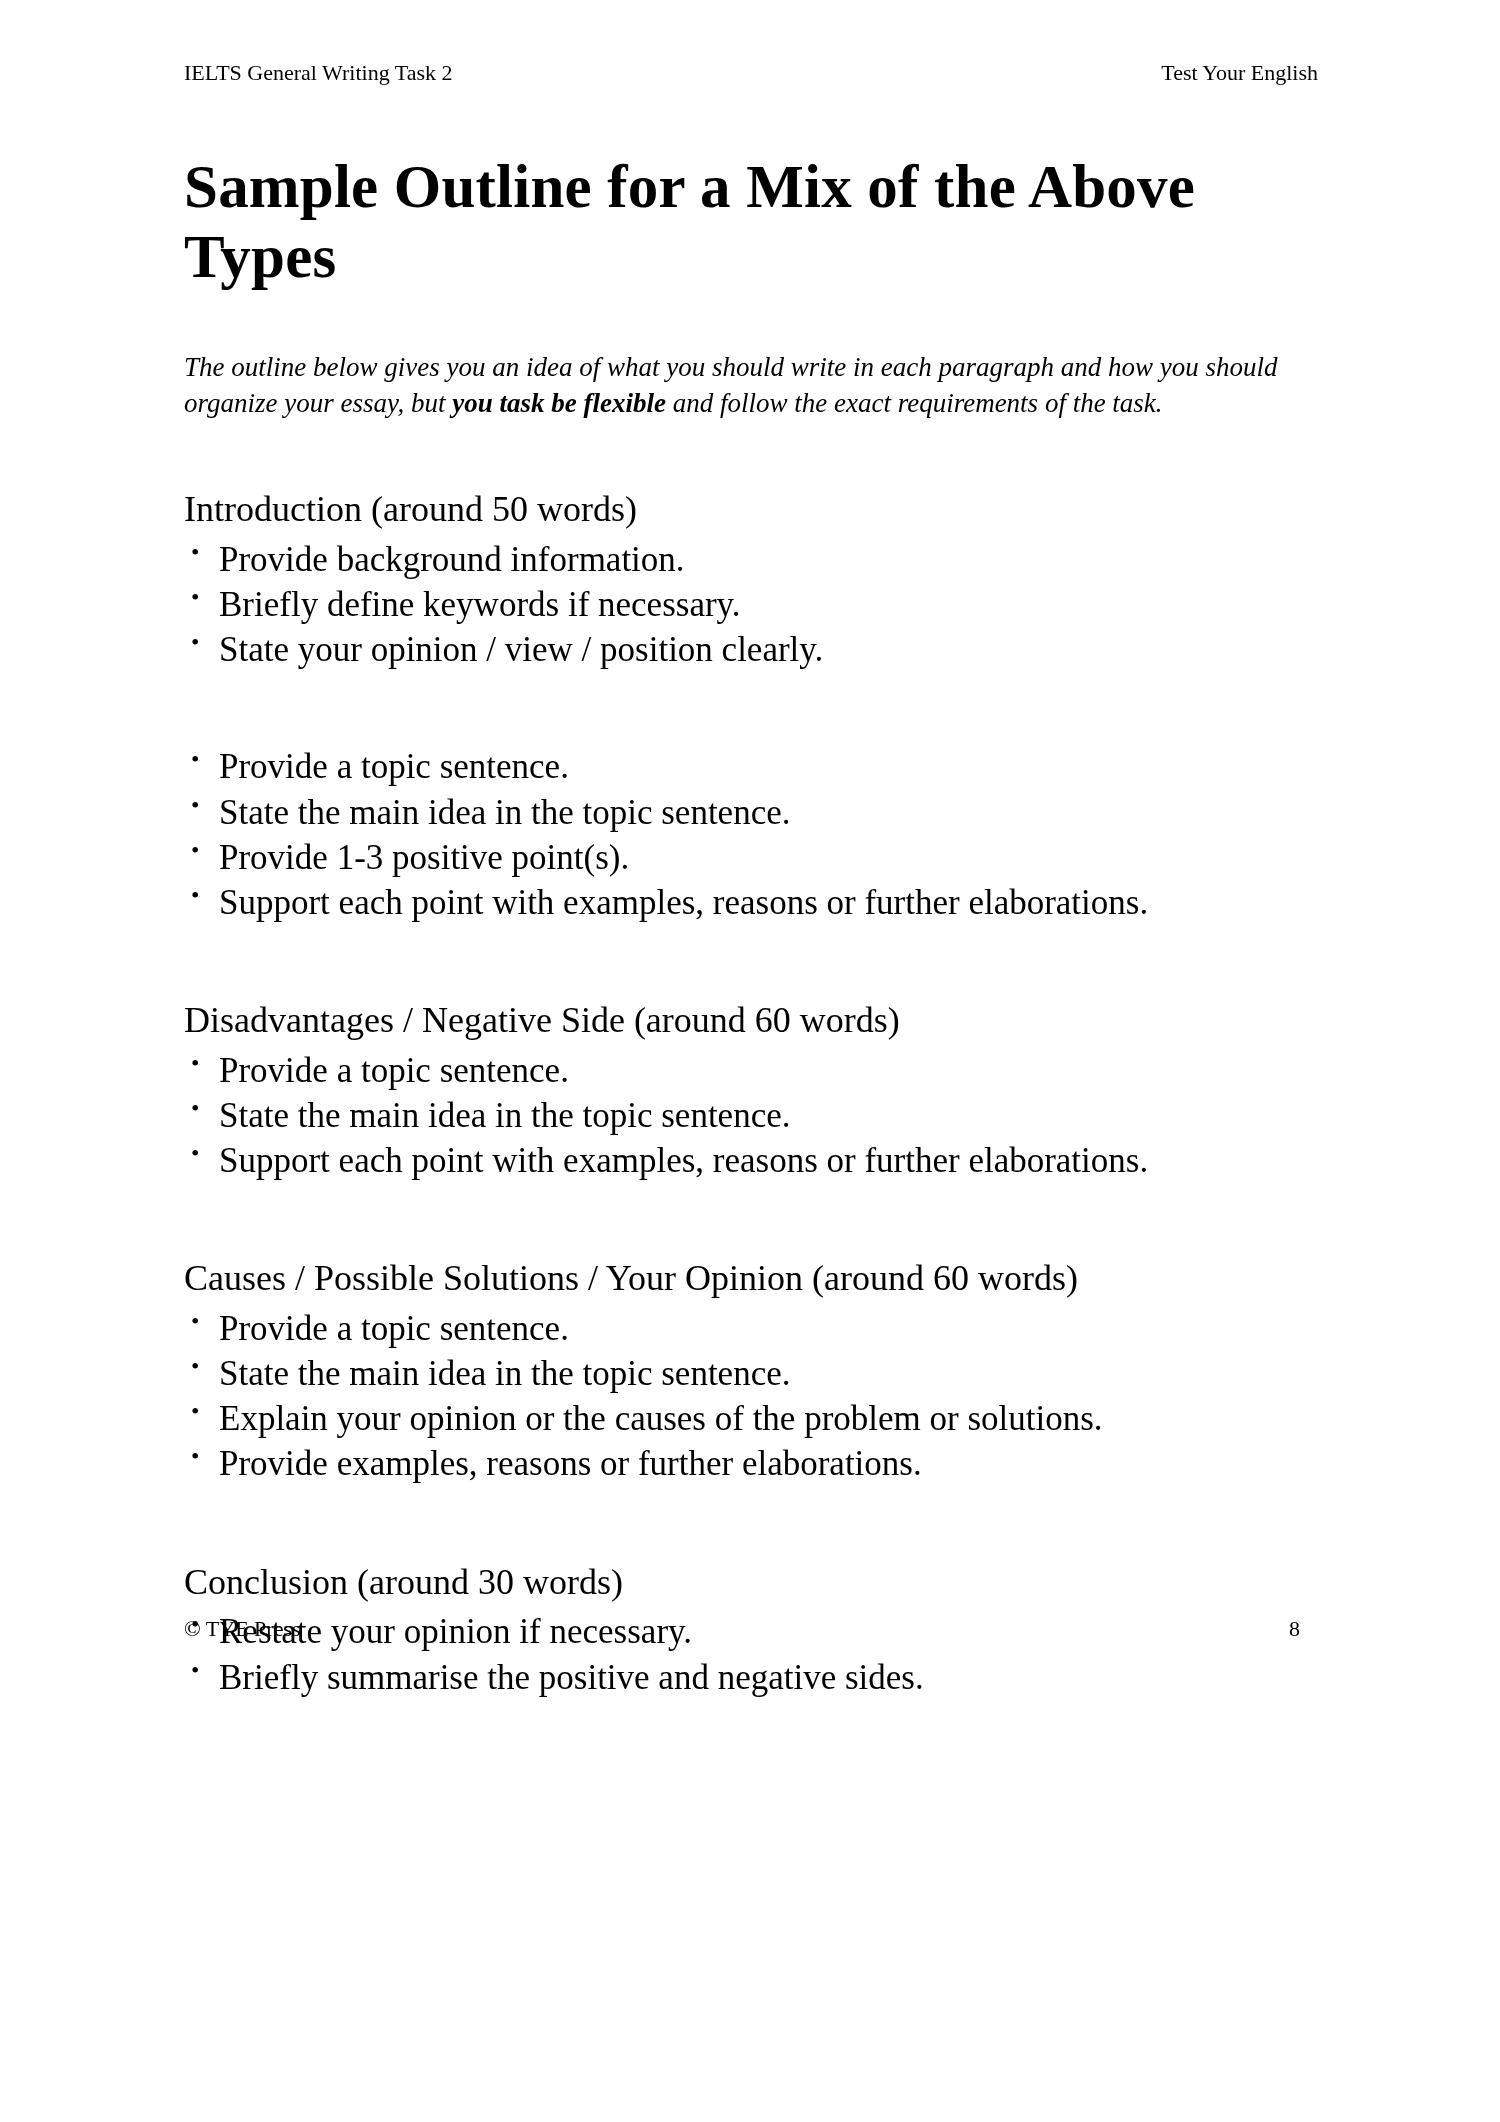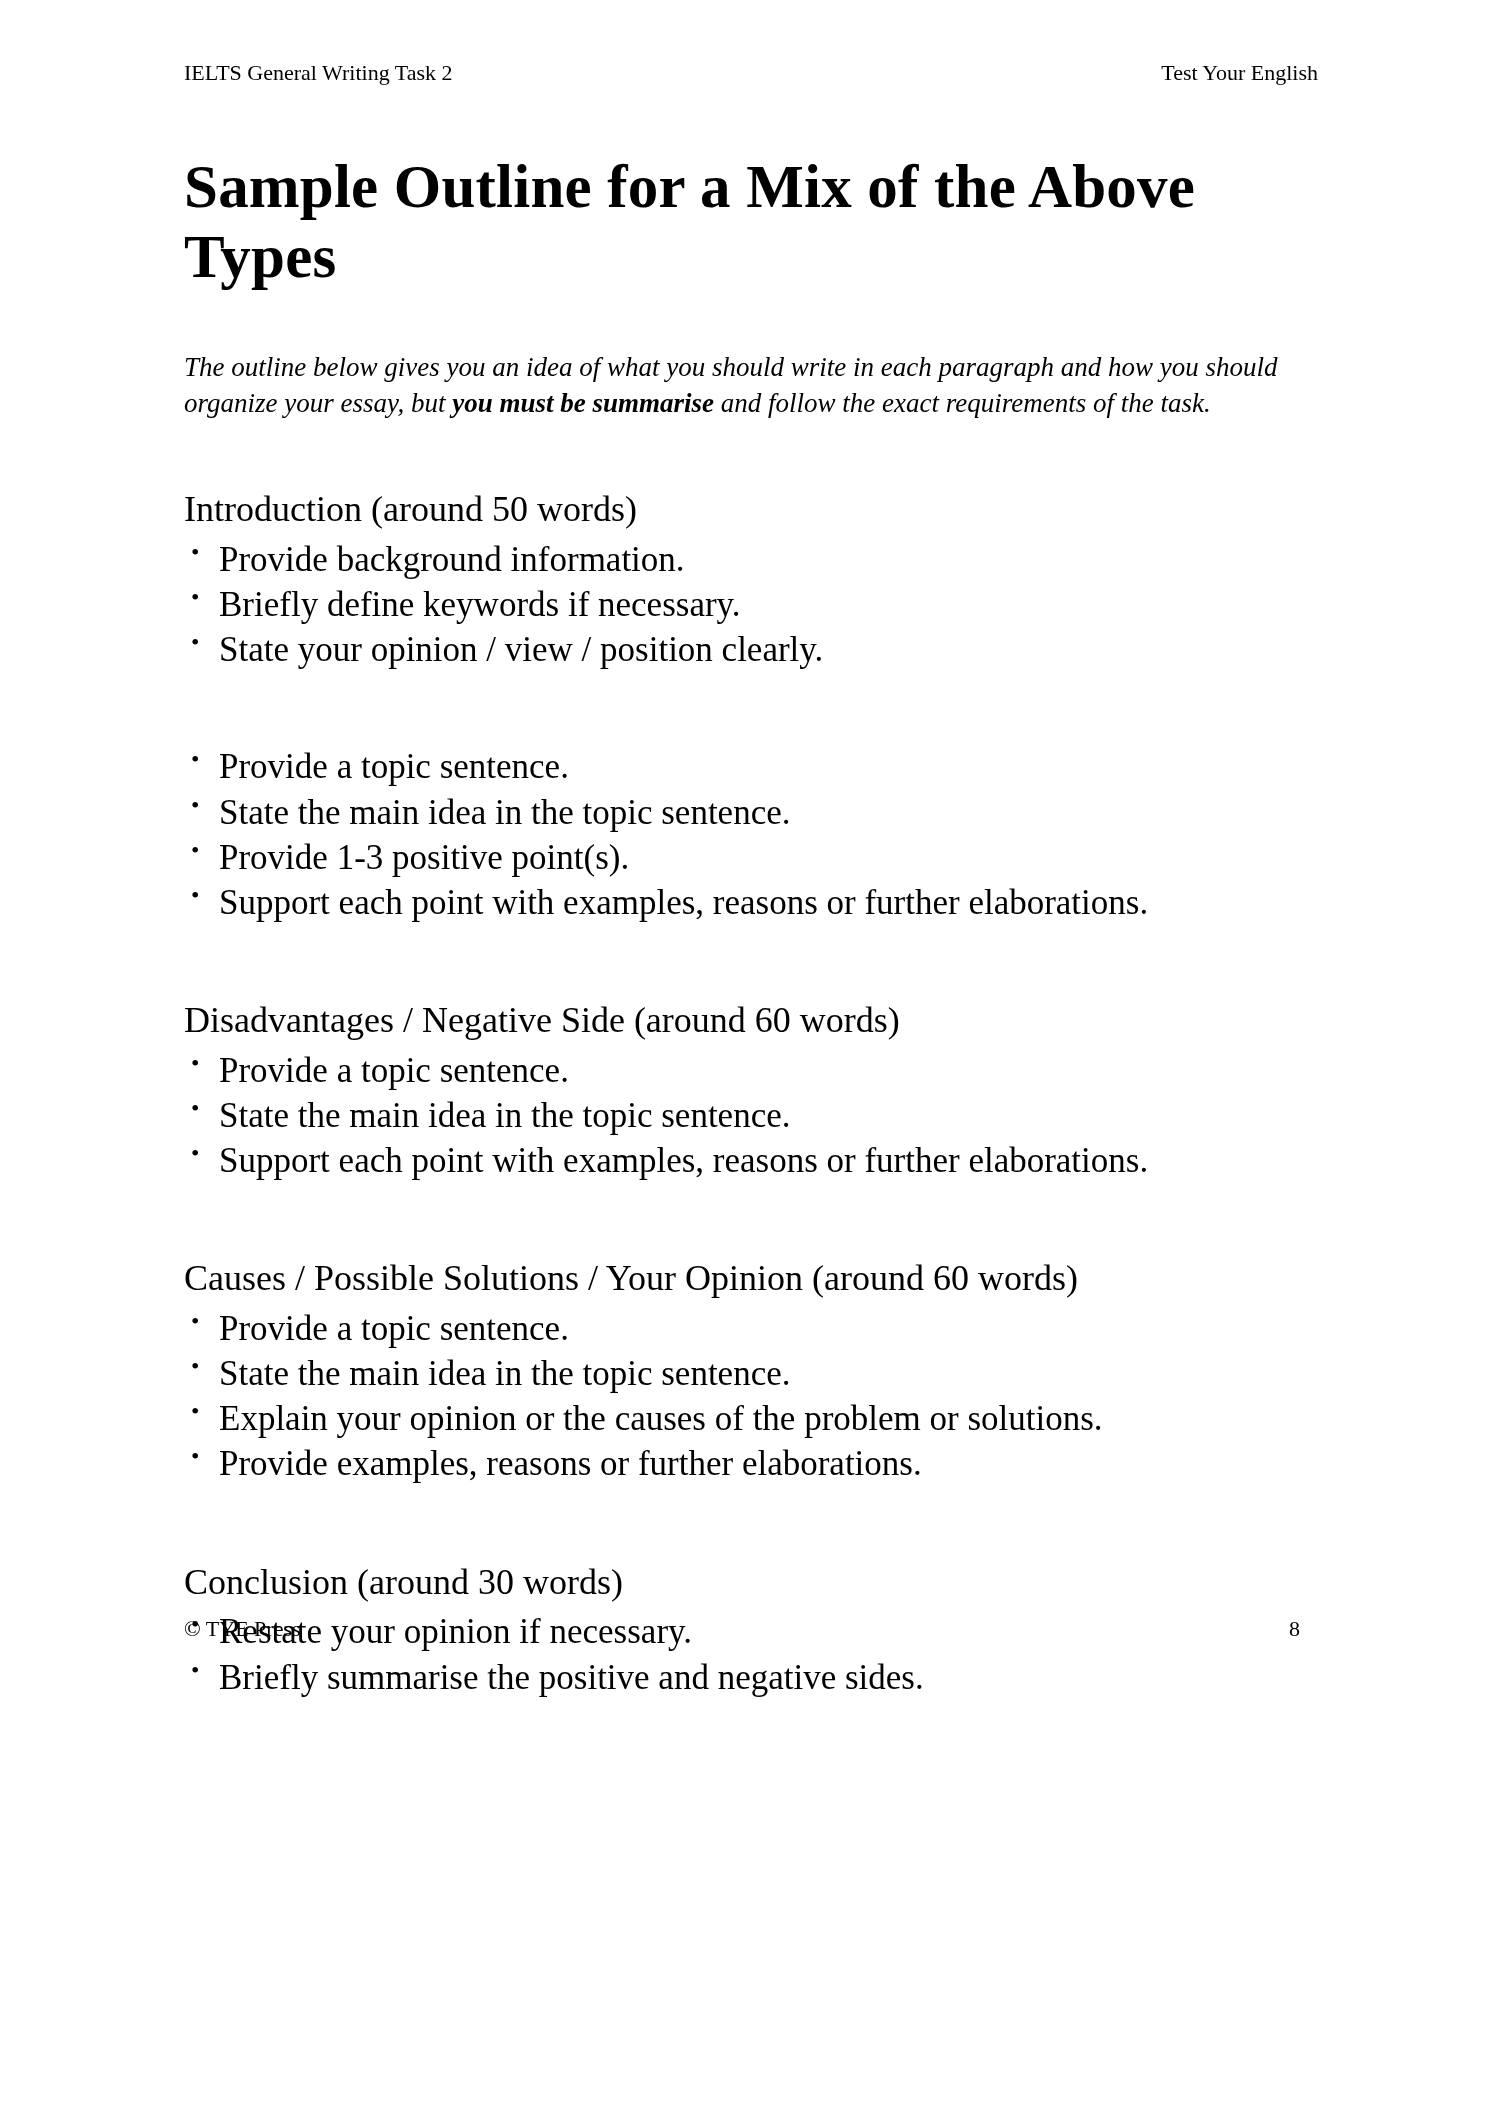--- a/index.html
+++ b/index.html
@@ -91,21 +91,21 @@
 
 <div class="page">
 
   <div class="running-header">
     <span>IELTS General Writing Task 2</span>
     <span>Test Your English</span>
   </div>
 
   <h1 class="doc-title">Sample Outline for a Mix of the Above Types</h1>
 
-  <p class="intro-para"><span>The outline below gives you an idea of what you should write in each paragraph and how you should organize your essay, but </span><span class="strong">you must be summarise</span><span> and follow the exact requirements of the task.</span></p>
+  <p class="intro-para"><span>The outline below gives you an idea of what you should write in each paragraph and how you should organize your essay, but </span><span class="strong">you task be flexible</span><span> and follow the exact requirements of the task.</span></p>
 
   <div class="sections">
   <div class="section">
     <div class="section-heading">Introduction (around 50 words)</div>
     <ul class="bullet-list">
           <li>Provide background information.</li>
           <li>Briefly define keywords if necessary.</li>
           <li>State your opinion / view / position clearly.</li>
         </ul>
   </div>

